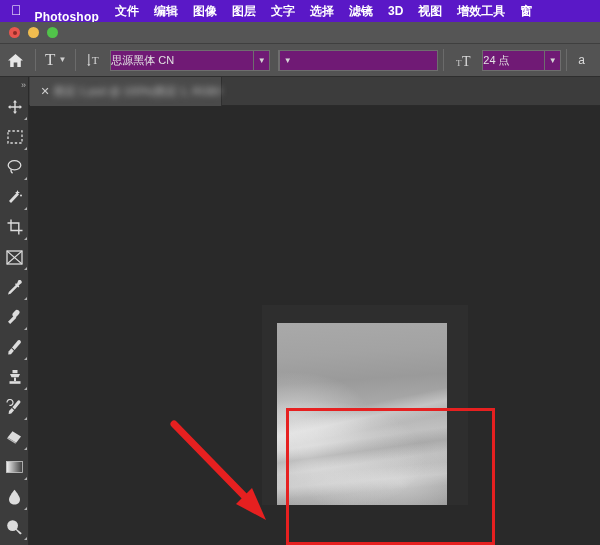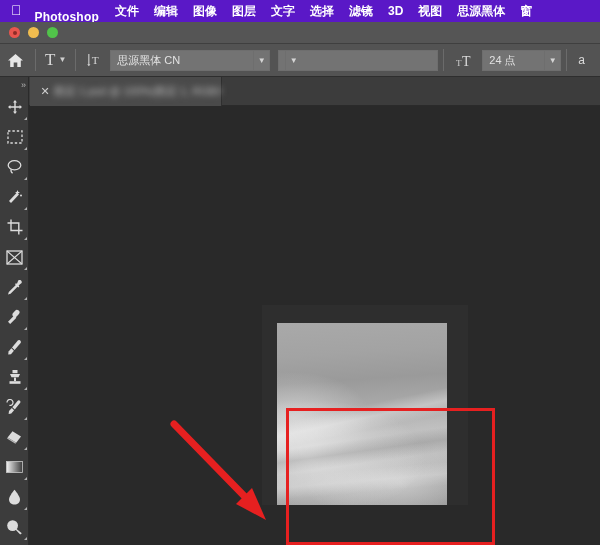--- a/index.html
+++ b/index.html
@@ -86,25 +86,24 @@
     font-size: 17px; color: #d8d8d8; line-height: 1;
     position: relative; top: -1px;
   }
   .chev { font-size: 8px; color: #cfcfcf; line-height: 1; }
   .opt-orient {
     width: 26px; height: 24px;
     display: flex; align-items: center; justify-content: center;
   }
   .field {
     height: 21px;
-    background: #737373;
+    background: #701a75;
     border: 1px solid #6e6e6e;
     display: flex; align-items: center;
     color: #e2e2e2; font-size: 11px;
-    padding-left: 6px;
     position: relative;
   }
   .field .val { flex: 1; white-space: nowrap; overflow: hidden; }
   .field .dd {
     width: 16px; height: 19px;
     display: flex; align-items: center; justify-content: center;
     border-left: 1px solid #6e6e6e;
     font-size: 8px; color: #d5d5d5;
     flex: none;
   }
@@ -241,21 +240,21 @@
     <span class="menu-app-name">Photoshop</span>
     <span class="menu-item zh">文件</span>
     <span class="menu-item zh">编辑</span>
     <span class="menu-item zh">图像</span>
     <span class="menu-item zh">图层</span>
     <span class="menu-item zh">文字</span>
     <span class="menu-item zh">选择</span>
     <span class="menu-item zh">滤镜</span>
     <span class="menu-item">3D</span>
     <span class="menu-item zh">视图</span>
-    <span class="menu-item zh">思源黑体</span>
+    <span class="menu-item zh">增效工具</span>
     <span class="menu-item zh">窗</span>
   </div>
 
   <div class="titlebar">
     <div class="traffic">
       <span class="light red"></span>
       <span class="light yellow"></span>
       <span class="light green"></span>
     </div>
   </div>

